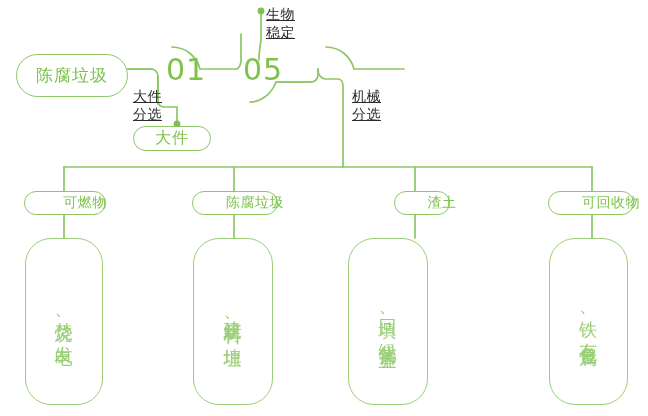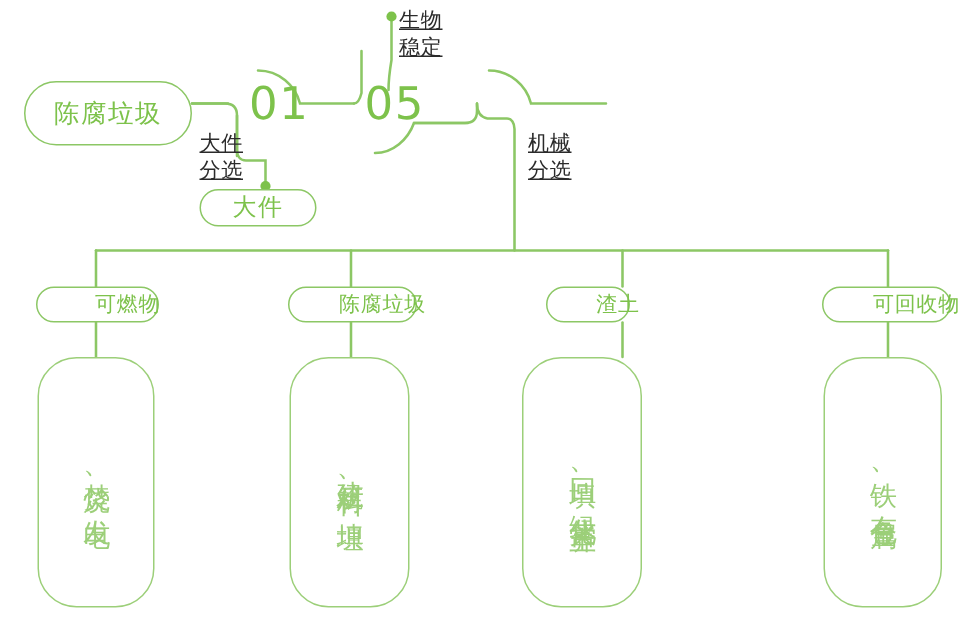--- a/index.html
+++ b/index.html
@@ -25,21 +25,21 @@
     white-space:nowrap;
   }
   .pill-source{ left:16px; top:54px; width:112px; height:43px; font-size:17px; }
   .pill-bulky { left:133px; top:126px; width:78px; height:25px; font-size:16px; }
 
   .pill-cat{
     height:24px;font-size:14px;letter-spacing:0.5px;padding-left:40px;
   }
   .cat0{ left:24px;  top:191px; width:82px; }
   .cat1{ left:192px; top:191px; width:86px; }
-  .cat2{ left:364px; top:191px; width:56px; }
+  .cat2{ left:394px; top:191px; width:56px; }
   .cat3{ left:548px; top:191px; width:86px;text-align:right; }
 
   
   .vbox{
     position:absolute;
     box-sizing:border-box;
     border:1.4px solid #9ccf79;
     border-radius:26px;
     background:#ffffff;
     top:238px;height:167px;

